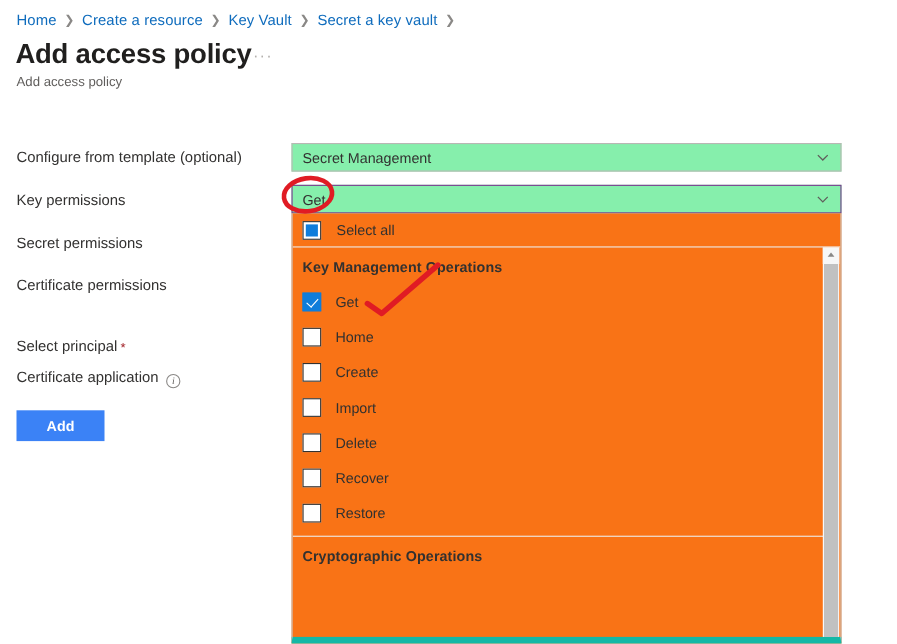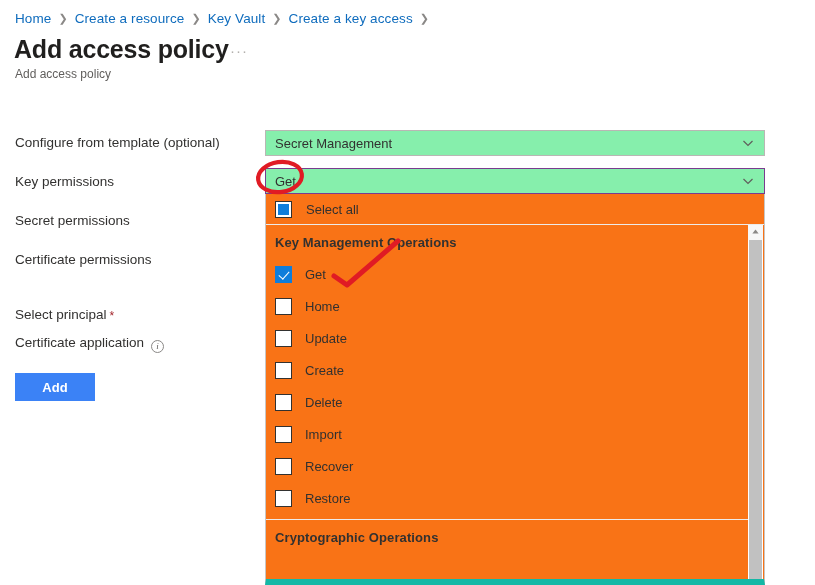--- a/index.html
+++ b/index.html
@@ -288,21 +288,21 @@
 </head>
 <body>
 
 <div id="breadcrumb">
   <a class="crumb-link">Home</a>
   <span class="crumb-sep">❯</span>
   <a class="crumb-link">Create a resource</a>
   <span class="crumb-sep">❯</span>
   <a class="crumb-link">Key Vault</a>
   <span class="crumb-sep">❯</span>
-  <a class="crumb-link">Create a key access</a>
+  <a class="crumb-link">Secret a key vault</a>
   <span class="crumb-sep">❯</span>
 </div>
 
 <div id="page-title">Add access policy</div>
 <div id="title-ellipsis">···</div>
 <div id="page-subtitle">Add access policy</div>
 
 <div class="form-label" style="top:135px">Configure from template (optional)</div>
 <div class="form-label" style="top:174px">Key permissions</div>
 <div class="form-label" style="top:213px">Secret permissions</div>
@@ -349,33 +349,29 @@
     <div class="option-row">
       <span class="cb checked"></span>
       <span class="option-label">Get</span>
     </div>
     <div class="option-row">
       <span class="cb"></span>
       <span class="option-label">Home</span>
     </div>
     <div class="option-row">
       <span class="cb"></span>
-      <span class="option-label">Update</span>
-    </div>
-    <div class="option-row">
-      <span class="cb"></span>
       <span class="option-label">Create</span>
     </div>
     <div class="option-row">
       <span class="cb"></span>
+      <span class="option-label">Import</span>
+    </div>
+    <div class="option-row">
+      <span class="cb"></span>
       <span class="option-label">Delete</span>
-    </div>
-    <div class="option-row">
-      <span class="cb"></span>
-      <span class="option-label">Import</span>
     </div>
     <div class="option-row">
       <span class="cb"></span>
       <span class="option-label">Recover</span>
     </div>
     <div class="option-row">
       <span class="cb"></span>
       <span class="option-label">Restore</span>
     </div>
 

